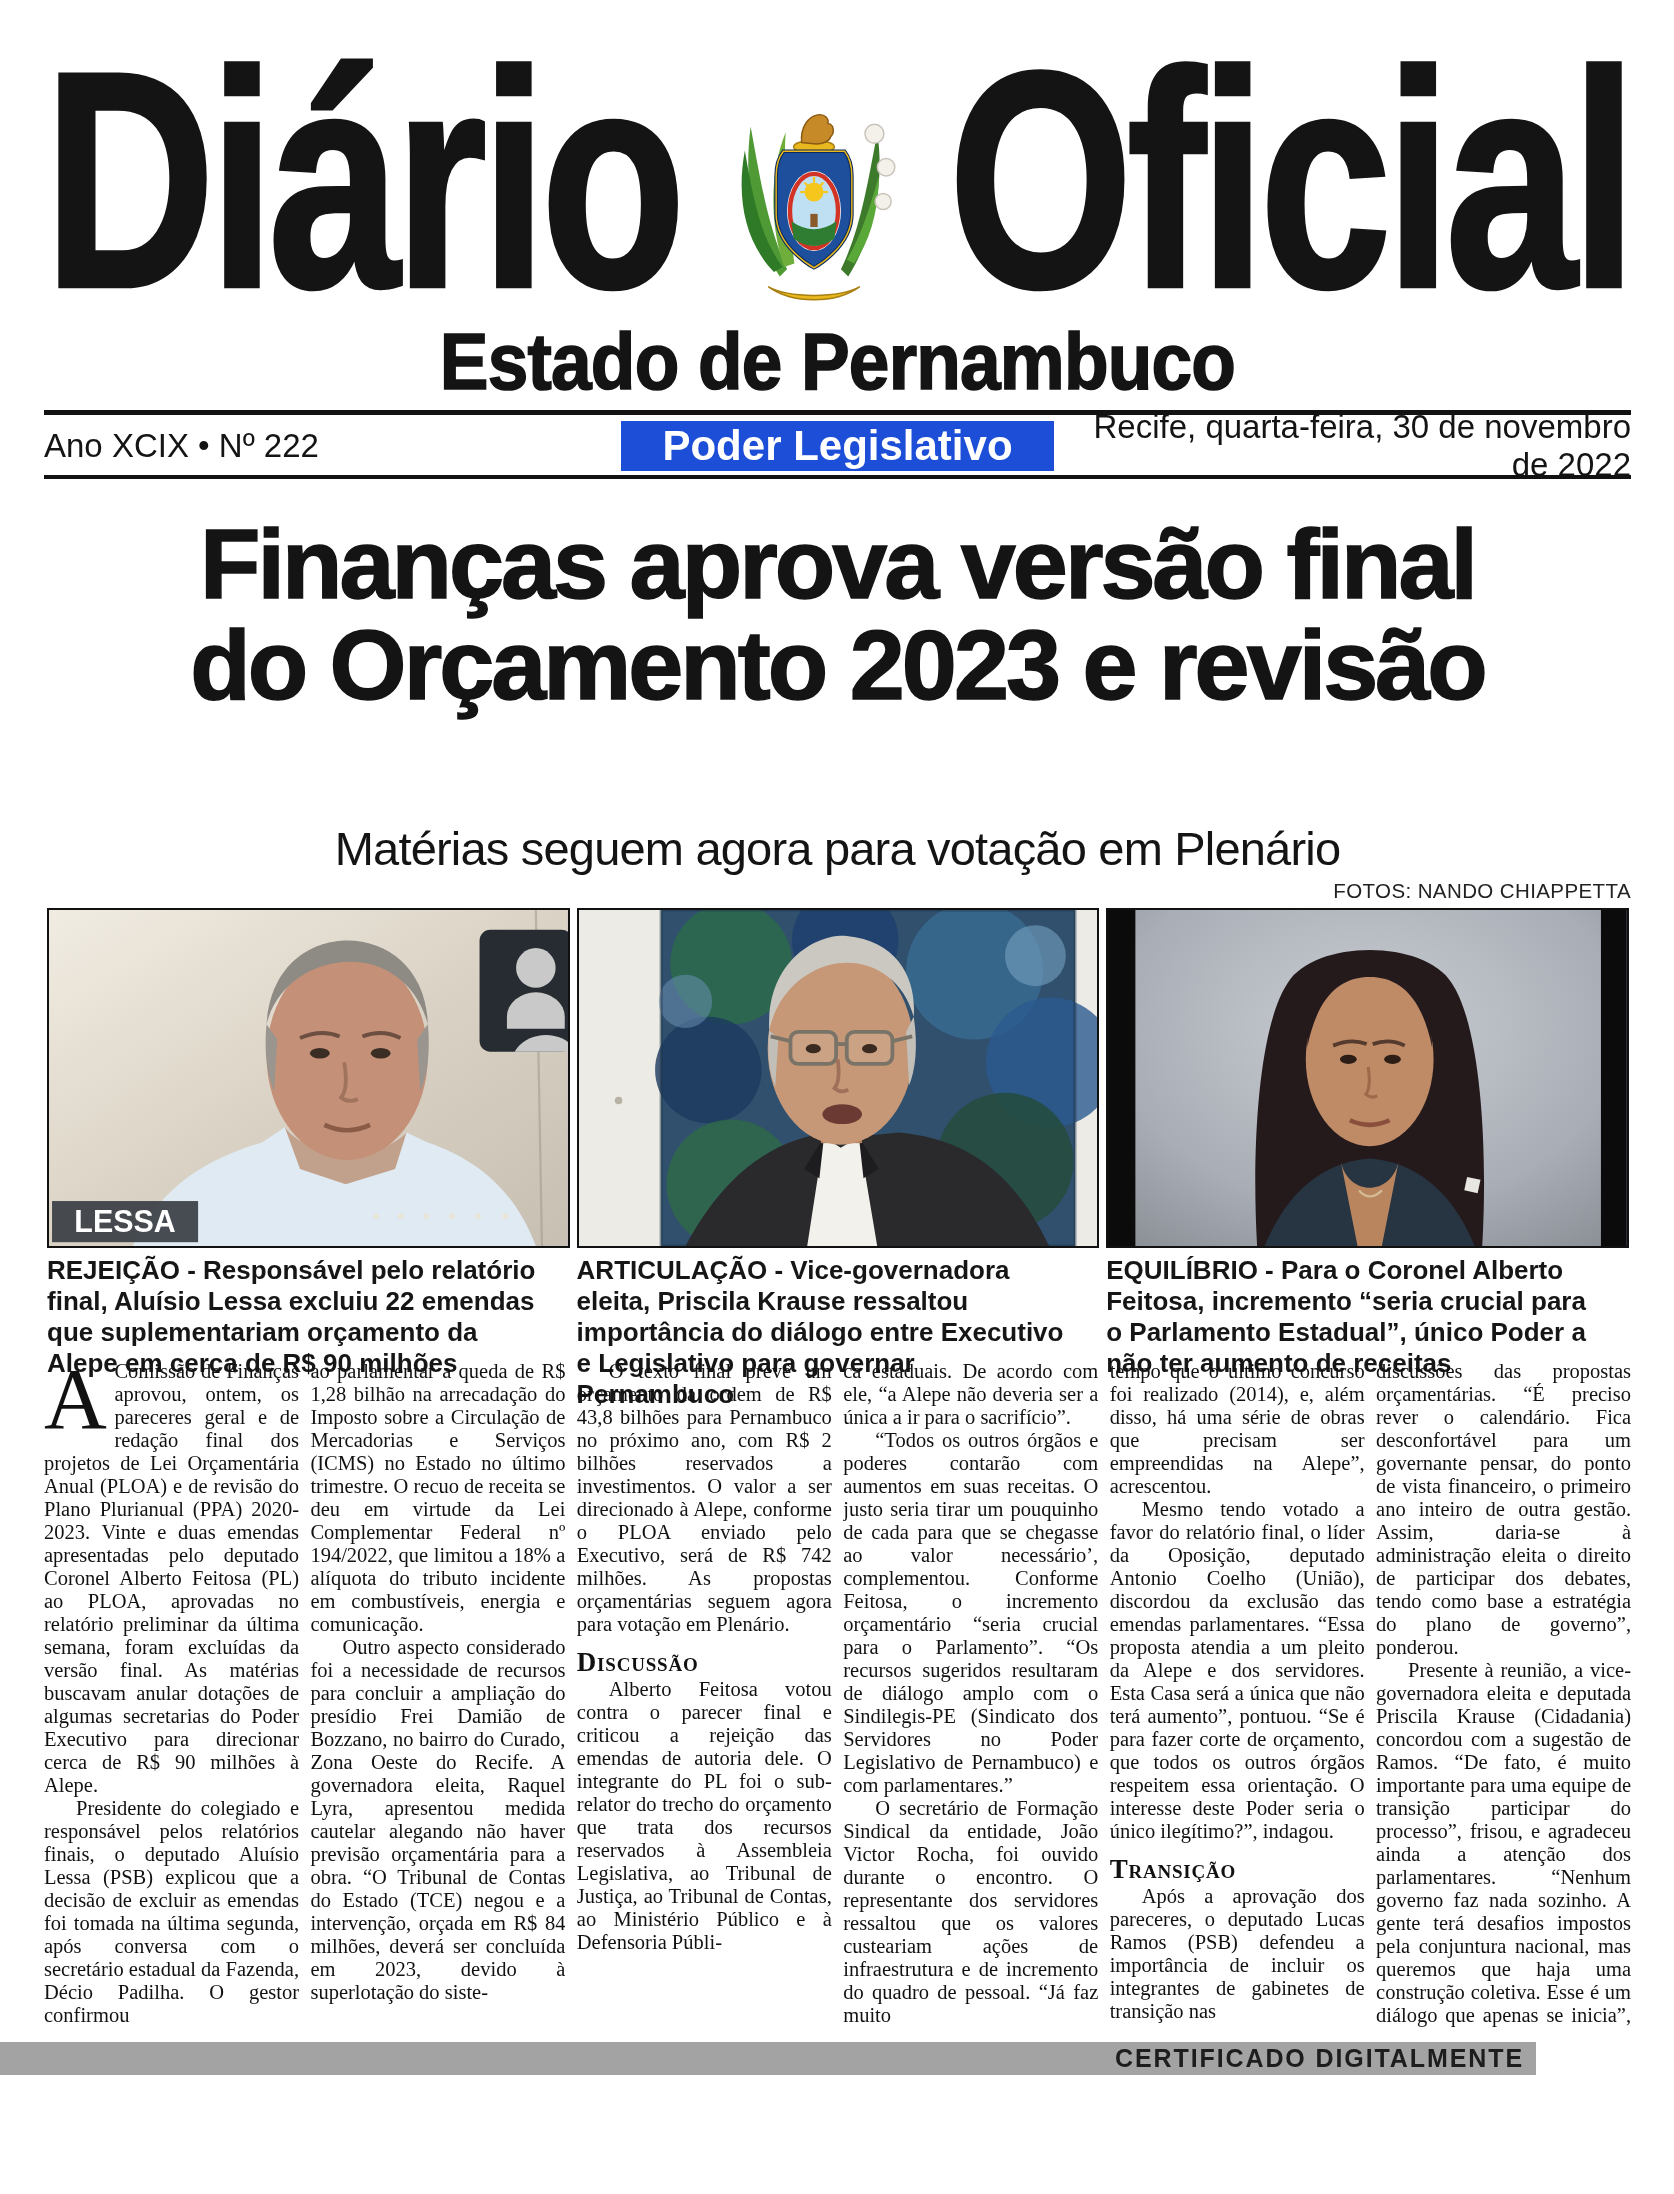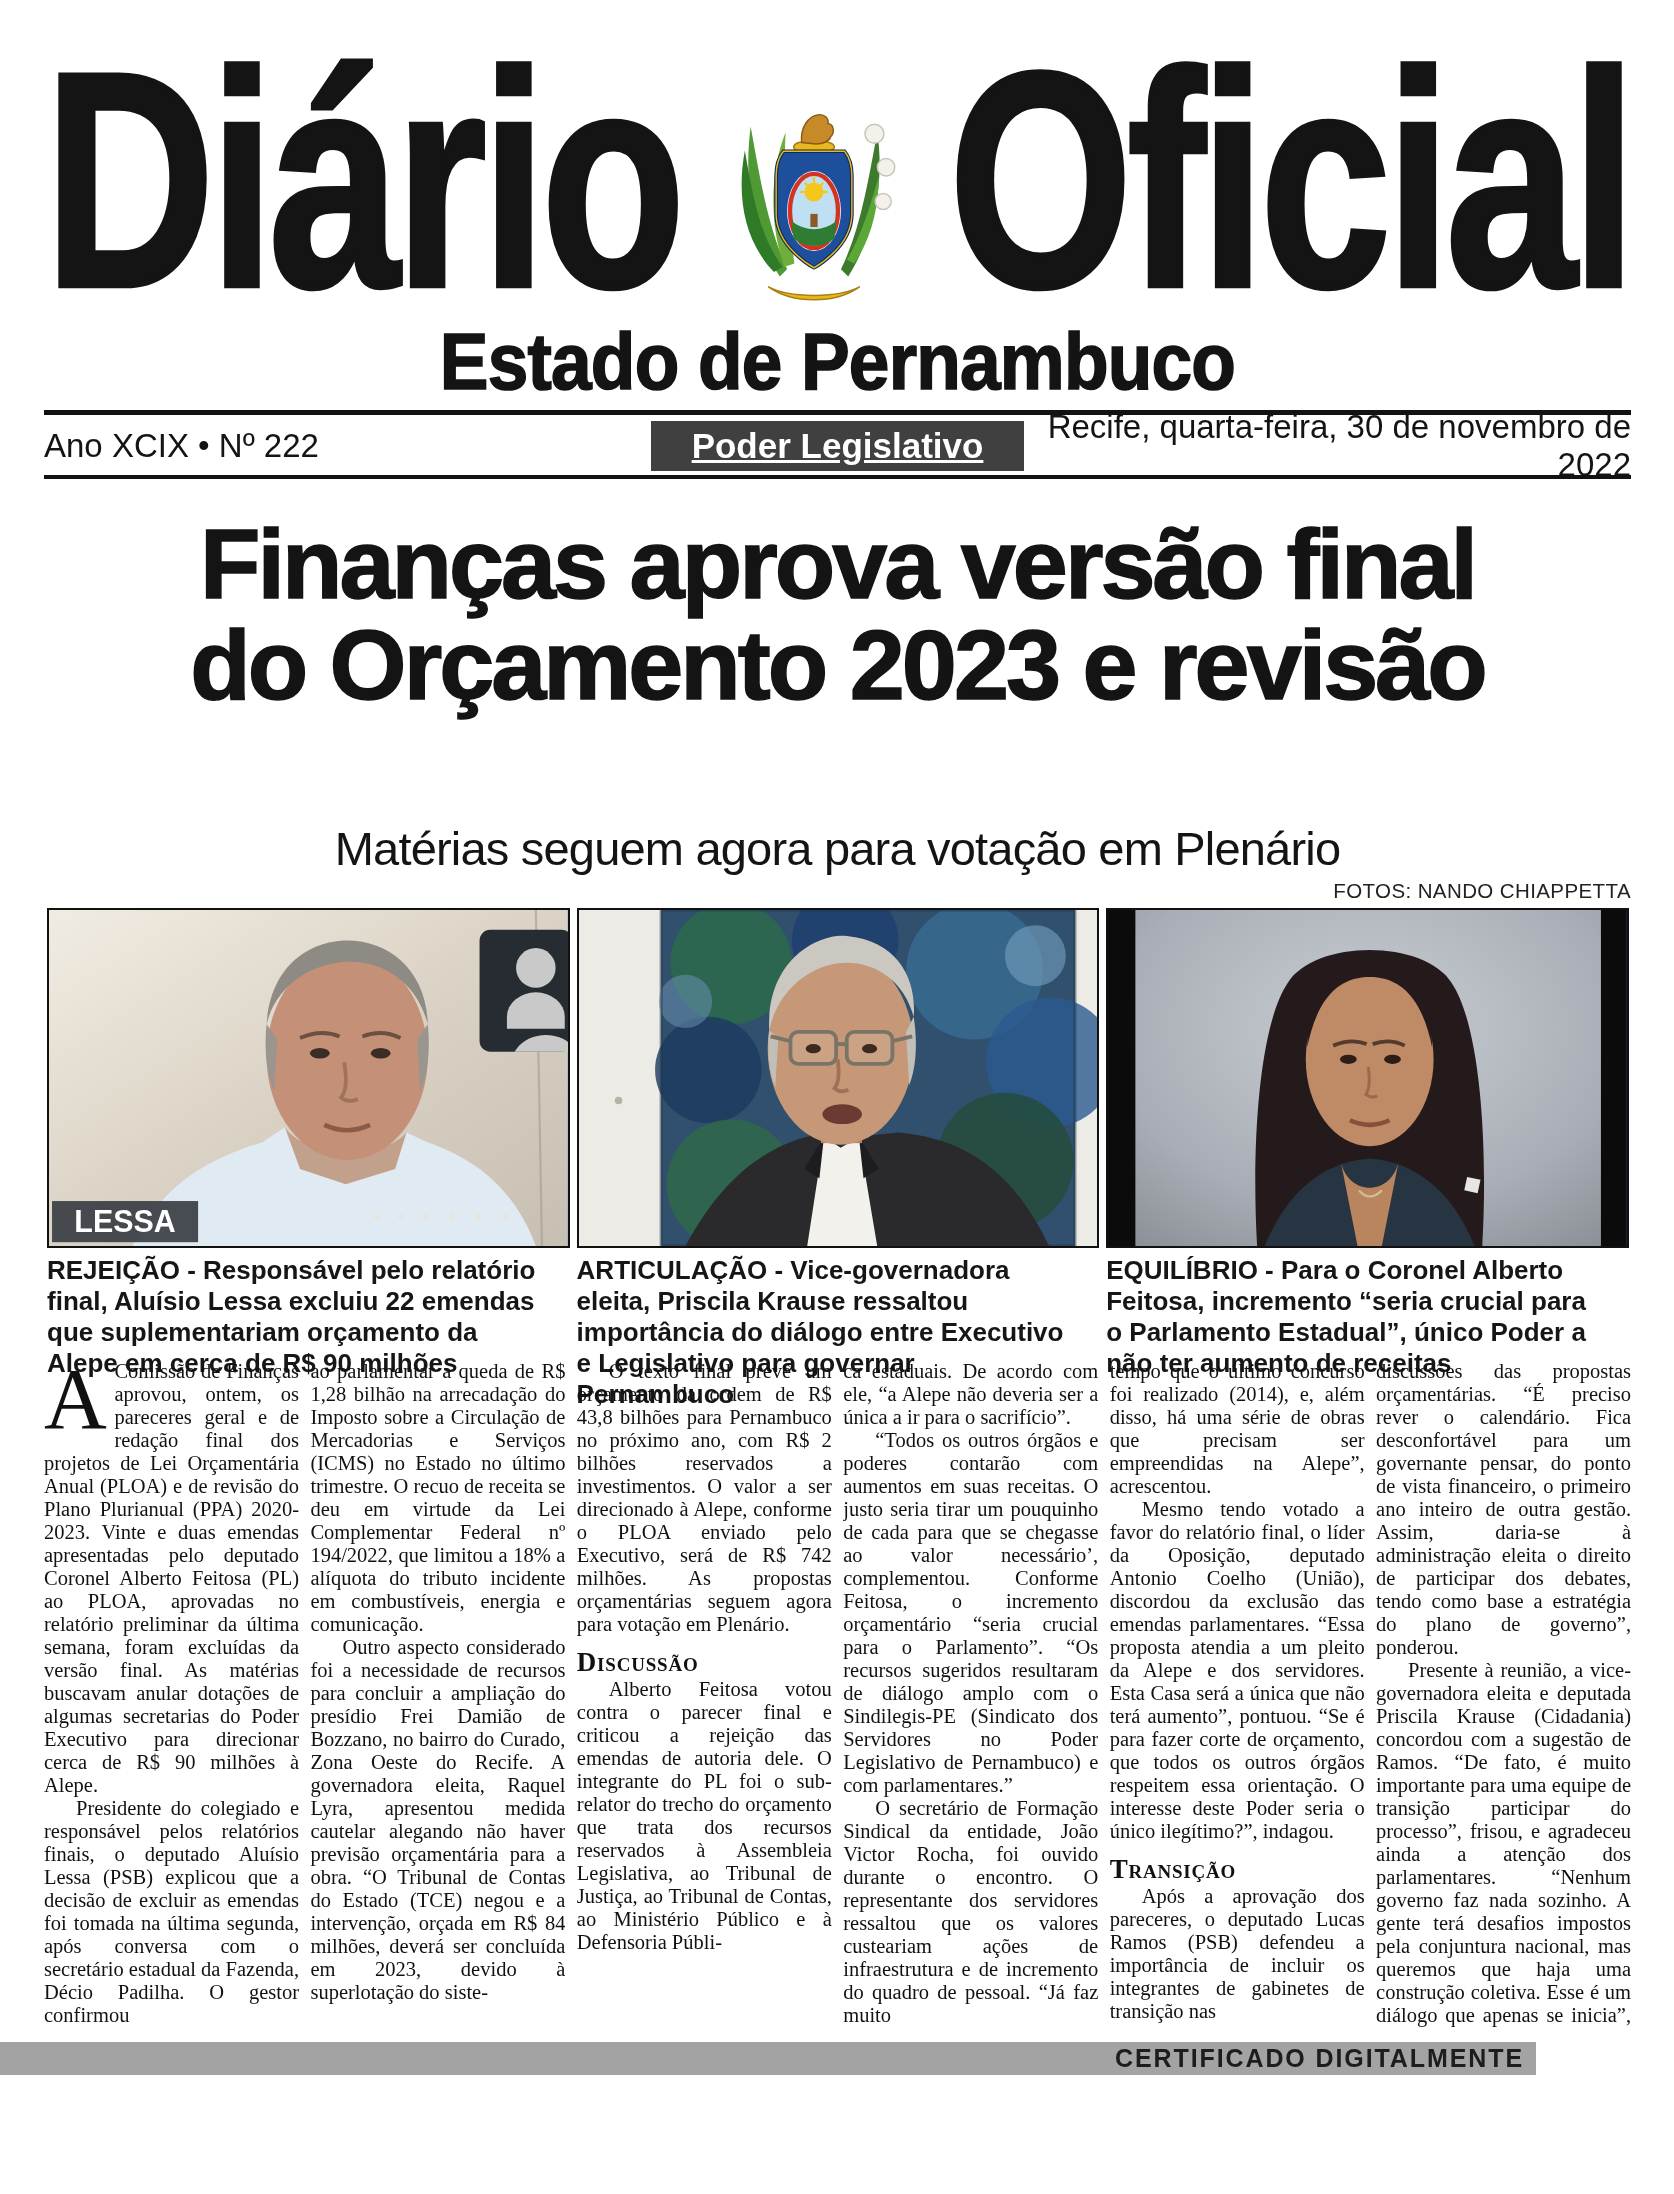--- a/index.html
+++ b/index.html
@@ -20,35 +20,35 @@
   .rule{position:absolute;left:44px;width:1587px;background:#121212;}
   .rule-top{top:410px;height:4.6px;}
   .rule-bottom{top:475px;height:3.8px;}
 
   
   .dateline{position:absolute;top:418px;left:44px;width:1587px;height:55px;
             display:flex;align-items:center;font-size:33px;}
   .dateline .zone{flex:1;}
   .edition{text-align:left;letter-spacing:0;}
   .pubdate{text-align:right;}
-  .badge{flex:0 0 auto;background:#404040;color:#ffffff;font-weight:700;font-size:35px;
-         height:50px;line-height:50px;padding:0 41px;letter-spacing:0;text-decoration:underline;}
+  .badge{flex:0 0 auto;background:#1d4ed8;color:#ffffff;font-weight:700;font-size:42px;
+         height:50px;line-height:50px;padding:0 41px;letter-spacing:0;}
 
   
   .headline{position:absolute;top:513px;left:0;width:100%;text-align:center;
             font-weight:700;font-size:99px;line-height:101px;letter-spacing:-3px;
             -webkit-text-stroke:1.5px #141414;}
   .subheadline{position:absolute;top:823px;left:0;width:100%;text-align:center;
                font-size:47px;line-height:52px;letter-spacing:-0.8px;}
   .photo-credit{position:absolute;top:879px;right:44px;font-size:20.5px;letter-spacing:0.4px;color:#222;}
 
   
   .photos-row{position:absolute;top:908px;left:47px;width:1582px;display:flex;gap:6.8px;}
   .photo{width:523px;height:340px;border:2.3px solid #111;box-sizing:border-box;
-         position:relative;overflow:hidden;background:#3b82f6;}
+         position:relative;overflow:hidden;background:#c4b5fd;}
   .photo svg{display:block;width:100%;height:100%;}
   .captions-row{position:absolute;top:1255px;left:47px;width:1582px;display:flex;gap:6.8px;}
   .caption{width:523px;box-sizing:border-box;padding-right:20px;
            font-weight:700;font-size:26px;line-height:31px;color:#161616;}
 
   
   .article{position:absolute;top:1360px;left:44px;width:1587px;height:671px;
            display:flex;gap:11.4px;overflow:hidden;}
   .col{flex:1;overflow:hidden;text-align:justify;
        font-family:"Liberation Serif",serif;font-size:20.5px;line-height:23px;

